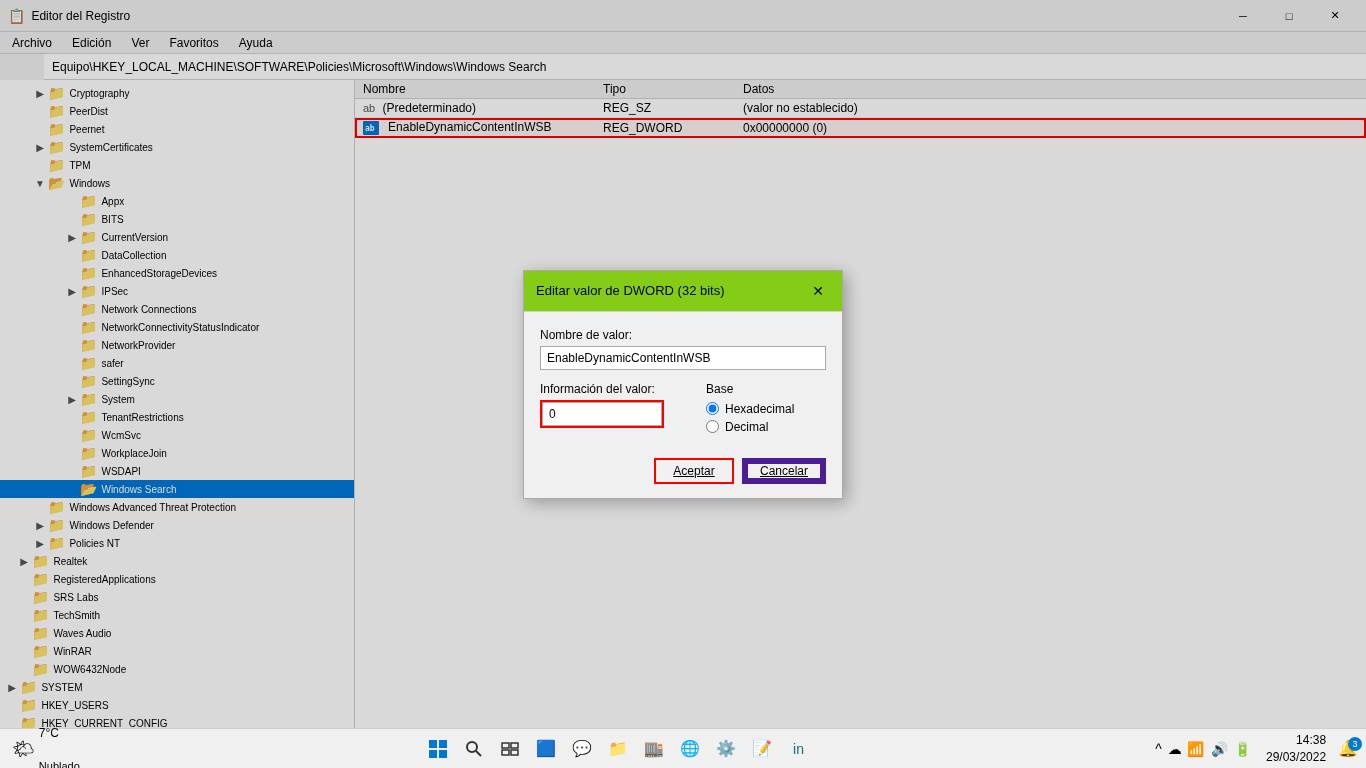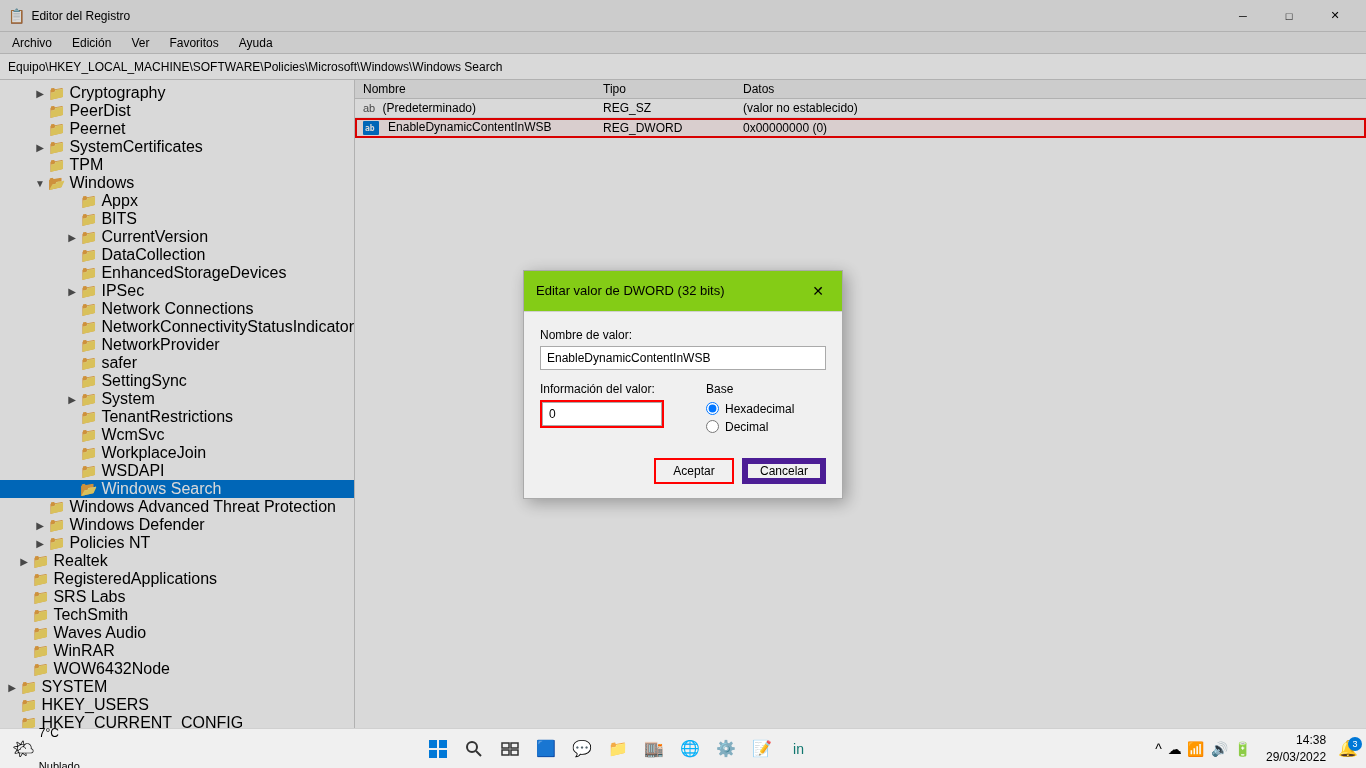--- a/index.html
+++ b/index.html
@@ -42,20 +42,21 @@
     
     .address-bar {
       background: #fff;
       height: 26px;
       display: flex;
       align-items: center;
       padding: 0 8px;
       border-bottom: 1px solid #d0d0d0;
       font-size: 12px;
       color: #000;
+      margin-left: 44px;
     }
 
     
     .main-content {
       display: flex;
       height: calc(768px - 32px - 22px - 26px - 40px);
     }
 
     
     .tree-panel {
@@ -71,21 +72,21 @@
       padding: 1px 0;
       cursor: pointer;
       white-space: nowrap;
       font-size: 12px;
       height: 18px;
     }
     .tree-item.selected { background: #0078d7; color: white; }
     .tree-item.selected .folder-icon { color: white; }
     .tree-arrow { width: 16px; text-align: center; font-size: 10px; color: #555; flex-shrink: 0; }
     .folder-icon { margin-right: 4px; font-size: 14px; color: #ffcc00; flex-shrink: 0; }
-    .tree-label { font-size: 16px; }
+    .tree-label { font-size: 10px; }
 
     
     .right-panel {
       flex: 1;
       background: #fff;
       overflow-y: auto;
     }
     .reg-table { width: 100%; border-collapse: collapse; }
     .reg-table th {
       text-align: left;
@@ -164,20 +165,21 @@
       font-size: 12px;
       background: #fff;
     }
     .base-label { font-size: 12px; margin-bottom: 6px; }
     .radio-row { display: flex; align-items: center; gap: 6px; margin-bottom: 4px; font-size: 12px; }
     .dialog-footer {
       display: flex;
       justify-content: flex-end;
       gap: 8px;
       padding: 8px 16px 14px 16px;
+      text-decoration: underline;
     }
     .dialog-btn {
       min-width: 80px;
       height: 26px;
       border: 6px solid #4c1d95;
       background: #f0f0f0;
       font-size: 12px;
       cursor: pointer;
       padding: 0 12px;
     }

